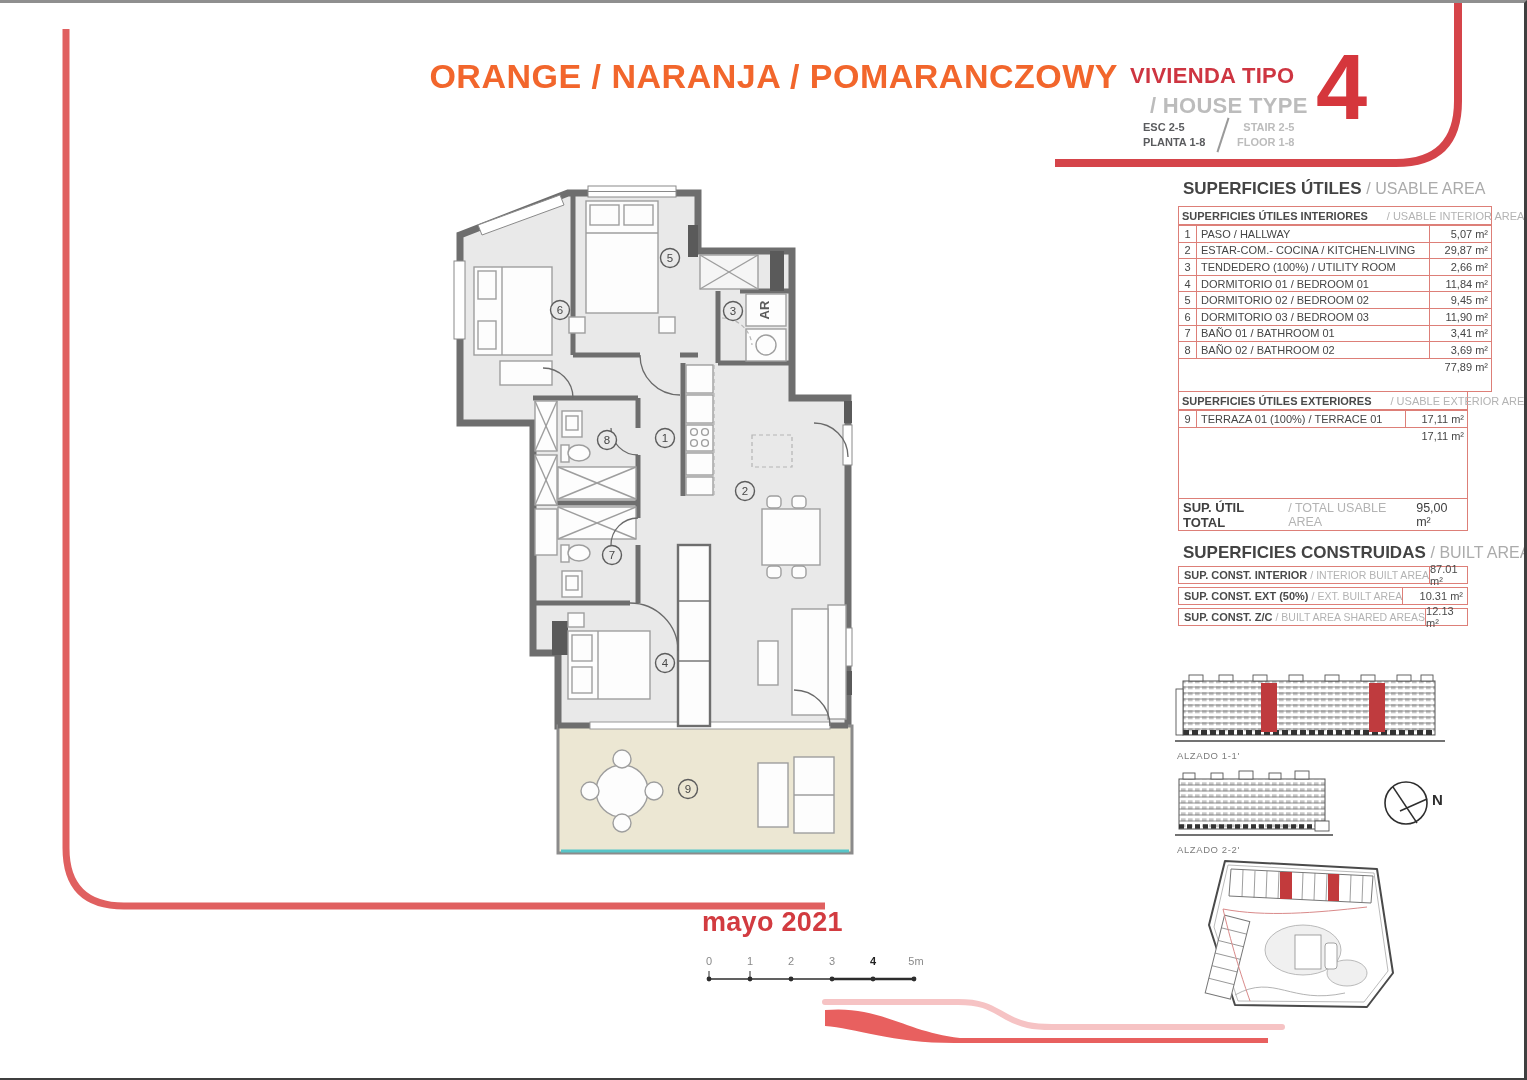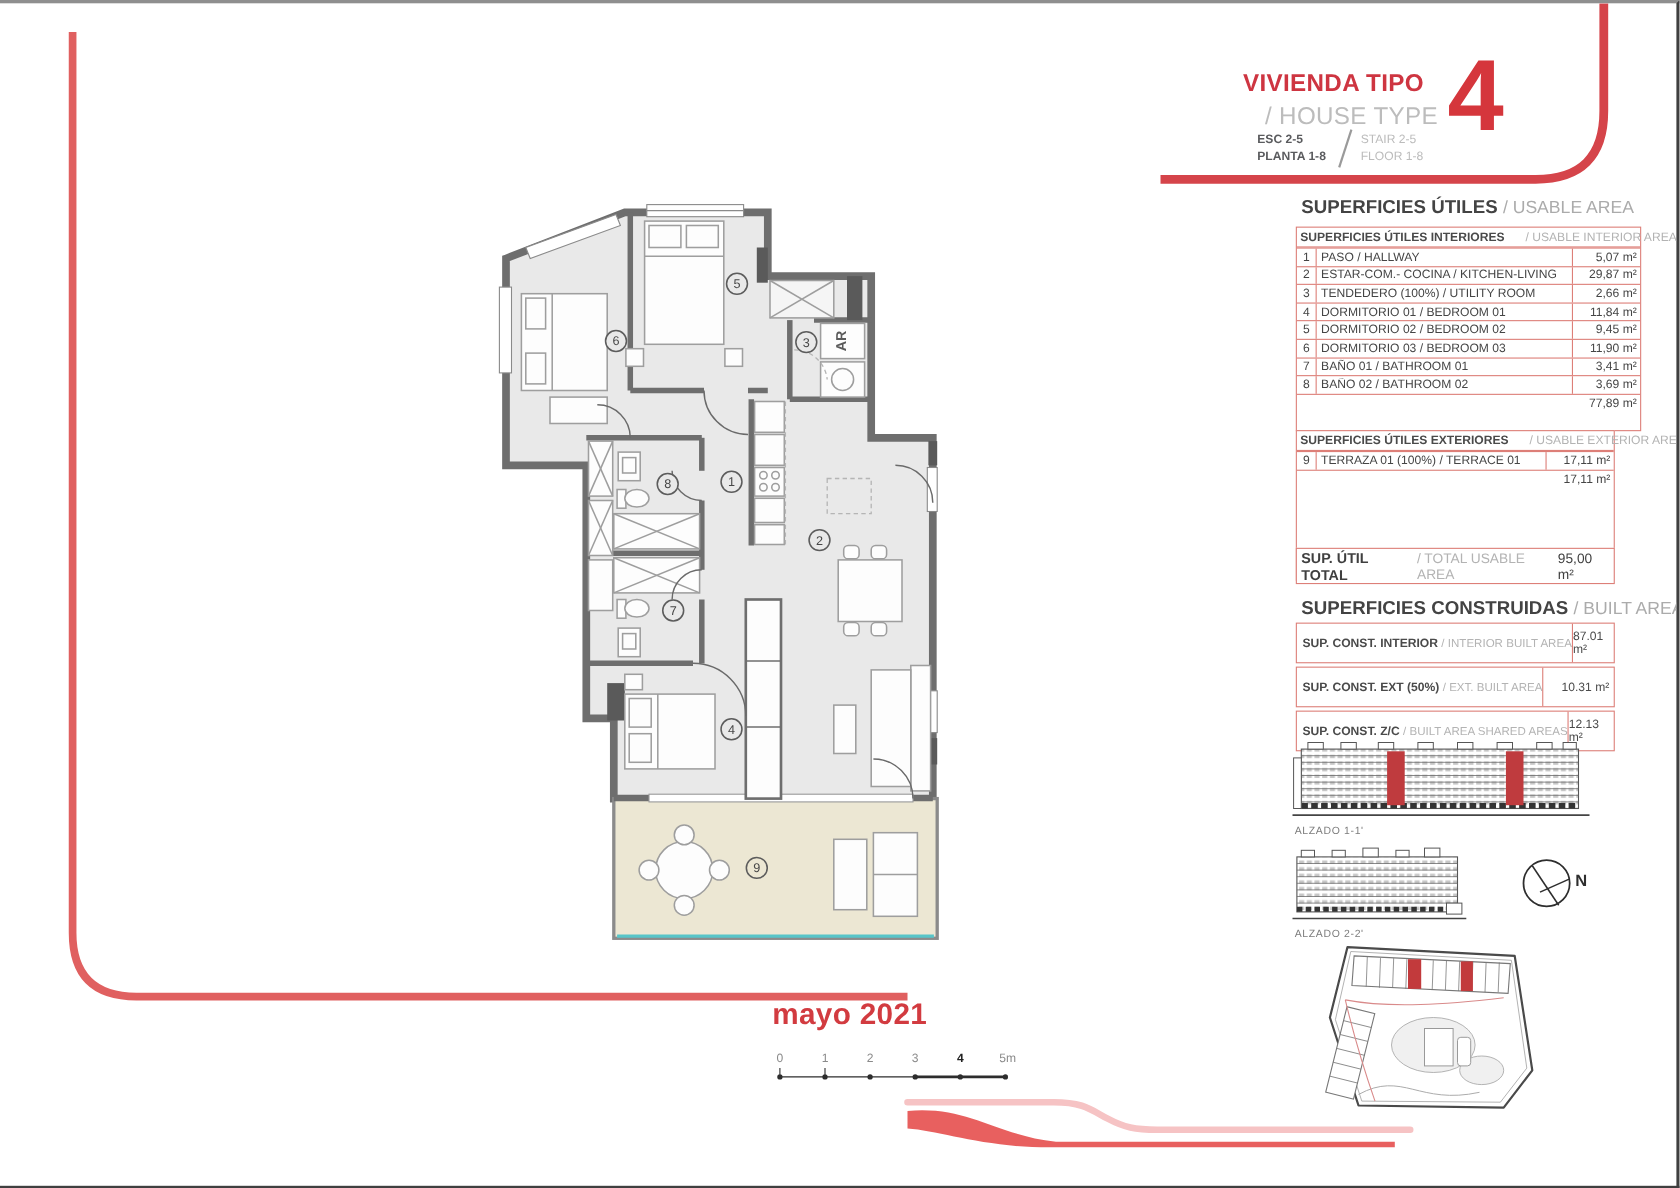--- a/index.html
+++ b/index.html
@@ -5,24 +5,24 @@
   html,body{margin:0;padding:0;background:#ffffff;}
   .page{position:relative;width:1527px;height:1080px;background:#fff;overflow:hidden;
         font-family:"Liberation Sans",sans-serif;
         border-top:3px solid #8f8f8f;border-right:3px solid #3f3f3f;border-bottom:2px solid #3f3f3f;
         box-sizing:border-box;}
   .abs{position:absolute;}
   
   .title-orange{left:420px;top:54px;width:698px;text-align:right;font-size:34px;font-weight:bold;
                 color:#f2662c;letter-spacing:.5px;white-space:nowrap;}
   .vt-es{left:1130px;top:60px;font-size:22px;font-weight:bold;color:#ce3541;letter-spacing:.3px;}
-  .vt-en{left:1150px;top:90px;font-size:22px;font-weight:normal;color:#bcbcbc;letter-spacing:.3px;}
+  .vt-en{left:1150px;top:90px;font-size:22px;font-weight:bold;color:#bcbcbc;letter-spacing:.3px;}
   .vt-num{left:1316px;top:38px;font-size:92px;font-weight:bold;color:#d5363c;line-height:1;}
   .esc{left:1143px;top:117px;font-size:11px;font-weight:bold;color:#5a5b5e;line-height:1.35;}
-  .stair{left:1237px;top:117px;font-size:11px;font-weight:normal;color:#bcbcbc;line-height:1.35;}
+  .stair{left:1237px;top:117px;font-size:11px;font-weight:bold;color:#bcbcbc;line-height:1.35;text-align:right;}
   .slashdiv{left:1222px;top:114px;width:2px;height:36px;background:#9a9a9a;transform:rotate(18deg);}
   
   .panel-h{font-size:17px;font-weight:bold;color:#434343;white-space:nowrap;}
   .panel-h .gray{font-weight:normal;color:#ababab;font-size:16px;}
   .tbox{position:absolute;border:1.6px solid #dd7f78;box-sizing:border-box;background:#fff;}
   .trow{display:flex;align-items:center;height:15.6px;font-size:11px;color:#454545;}
   .trow .num{width:17px;text-align:center;border-right:1.2px solid #dd7f78;align-self:stretch;
              display:flex;align-items:center;justify-content:center;}
   .trow .desc{flex:1;padding-left:4px;white-space:nowrap;overflow:hidden;}
   .trow .val{width:58px;text-align:right;padding-right:3px;border-left:1.2px solid #dd7f78;
@@ -30,21 +30,21 @@
   .thead{display:flex;align-items:center;height:17px;font-size:11px;font-weight:bold;color:#4a4a4a;
          border-bottom:1.2px solid #dd7f78;padding-left:3px;white-space:nowrap;}
   .thead .gray{font-weight:normal;color:#b3b3b3;margin-left:19px;}
   .subtot{height:17px;display:flex;align-items:center;justify-content:flex-end;
           font-size:11px;color:#454545;padding-right:3px;}
   .rowline{border-top:1.2px solid #dd7f78;}
   .totrow{display:flex;align-items:center;height:100%;font-size:13px;color:#3f3f3f;padding:0 4px;}
   .totrow .es{font-weight:bold;}
   .totrow .gray{color:#b3b3b3;margin-left:4px;font-size:12.5px;}
   .totrow .val{margin-left:auto;font-size:12.5px;}
-  .brow{display:flex;align-items:center;height:37px;font-size:11px;color:#4a4a4a;
+  .brow{display:flex;align-items:center;height:18px;font-size:11px;color:#4a4a4a;
         border:1.6px solid #dd7f78;box-sizing:border-box;margin-bottom:3px;background:#fff;}
   .brow .lab{flex:1;padding-left:5px;font-weight:bold;white-space:nowrap;}
   .brow .lab .gray{font-weight:normal;color:#b3b3b3;font-size:10.5px;}
   .brow .val{width:72px;border-left:1.2px solid #dd7f78;align-self:stretch;display:flex;
              align-items:center;justify-content:flex-end;padding-right:4px;}
   .brow.total{height:26px;font-size:13.5px;}
   .brow.total .val{border-left:none;font-size:12.5px;}
   
   .alz-label{font-size:9.5px;color:#7c7c7c;letter-spacing:.6px;}
   .date{left:702px;top:904px;font-size:27px;font-weight:bold;color:#d23b40;letter-spacing:.3px;}
@@ -53,20 +53,21 @@
 </head>
 <body>
 
 <div class="page">
 
   <svg class="abs" style="left:0;top:0;" width="1527" height="1080" viewBox="0 0 1527 1080">
     <path d="M66,26 V845 Q66,903 124,903 H825" fill="none" stroke="#e06060" stroke-width="7"></path>
     <path d="M1055,160 H1396 Q1458,160 1458,98 V0" fill="none" stroke="#d5444a" stroke-width="8"></path>
   </svg>
 
+  <div class="abs title-orange">ORANGE / NARANJA / POMARANCZOWY</div>
   <div class="abs vt-es">VIVIENDA TIPO</div>
   <div class="abs vt-en">/ HOUSE TYPE</div>
   <div class="abs vt-num">4</div>
   <div class="abs esc">
     <div>ESC 2-5</div>
     <div>PLANTA 1-8</div>
   </div>
   <div class="abs slashdiv"></div>
   <div class="abs stair">
     <div>STAIR 2-5</div>

